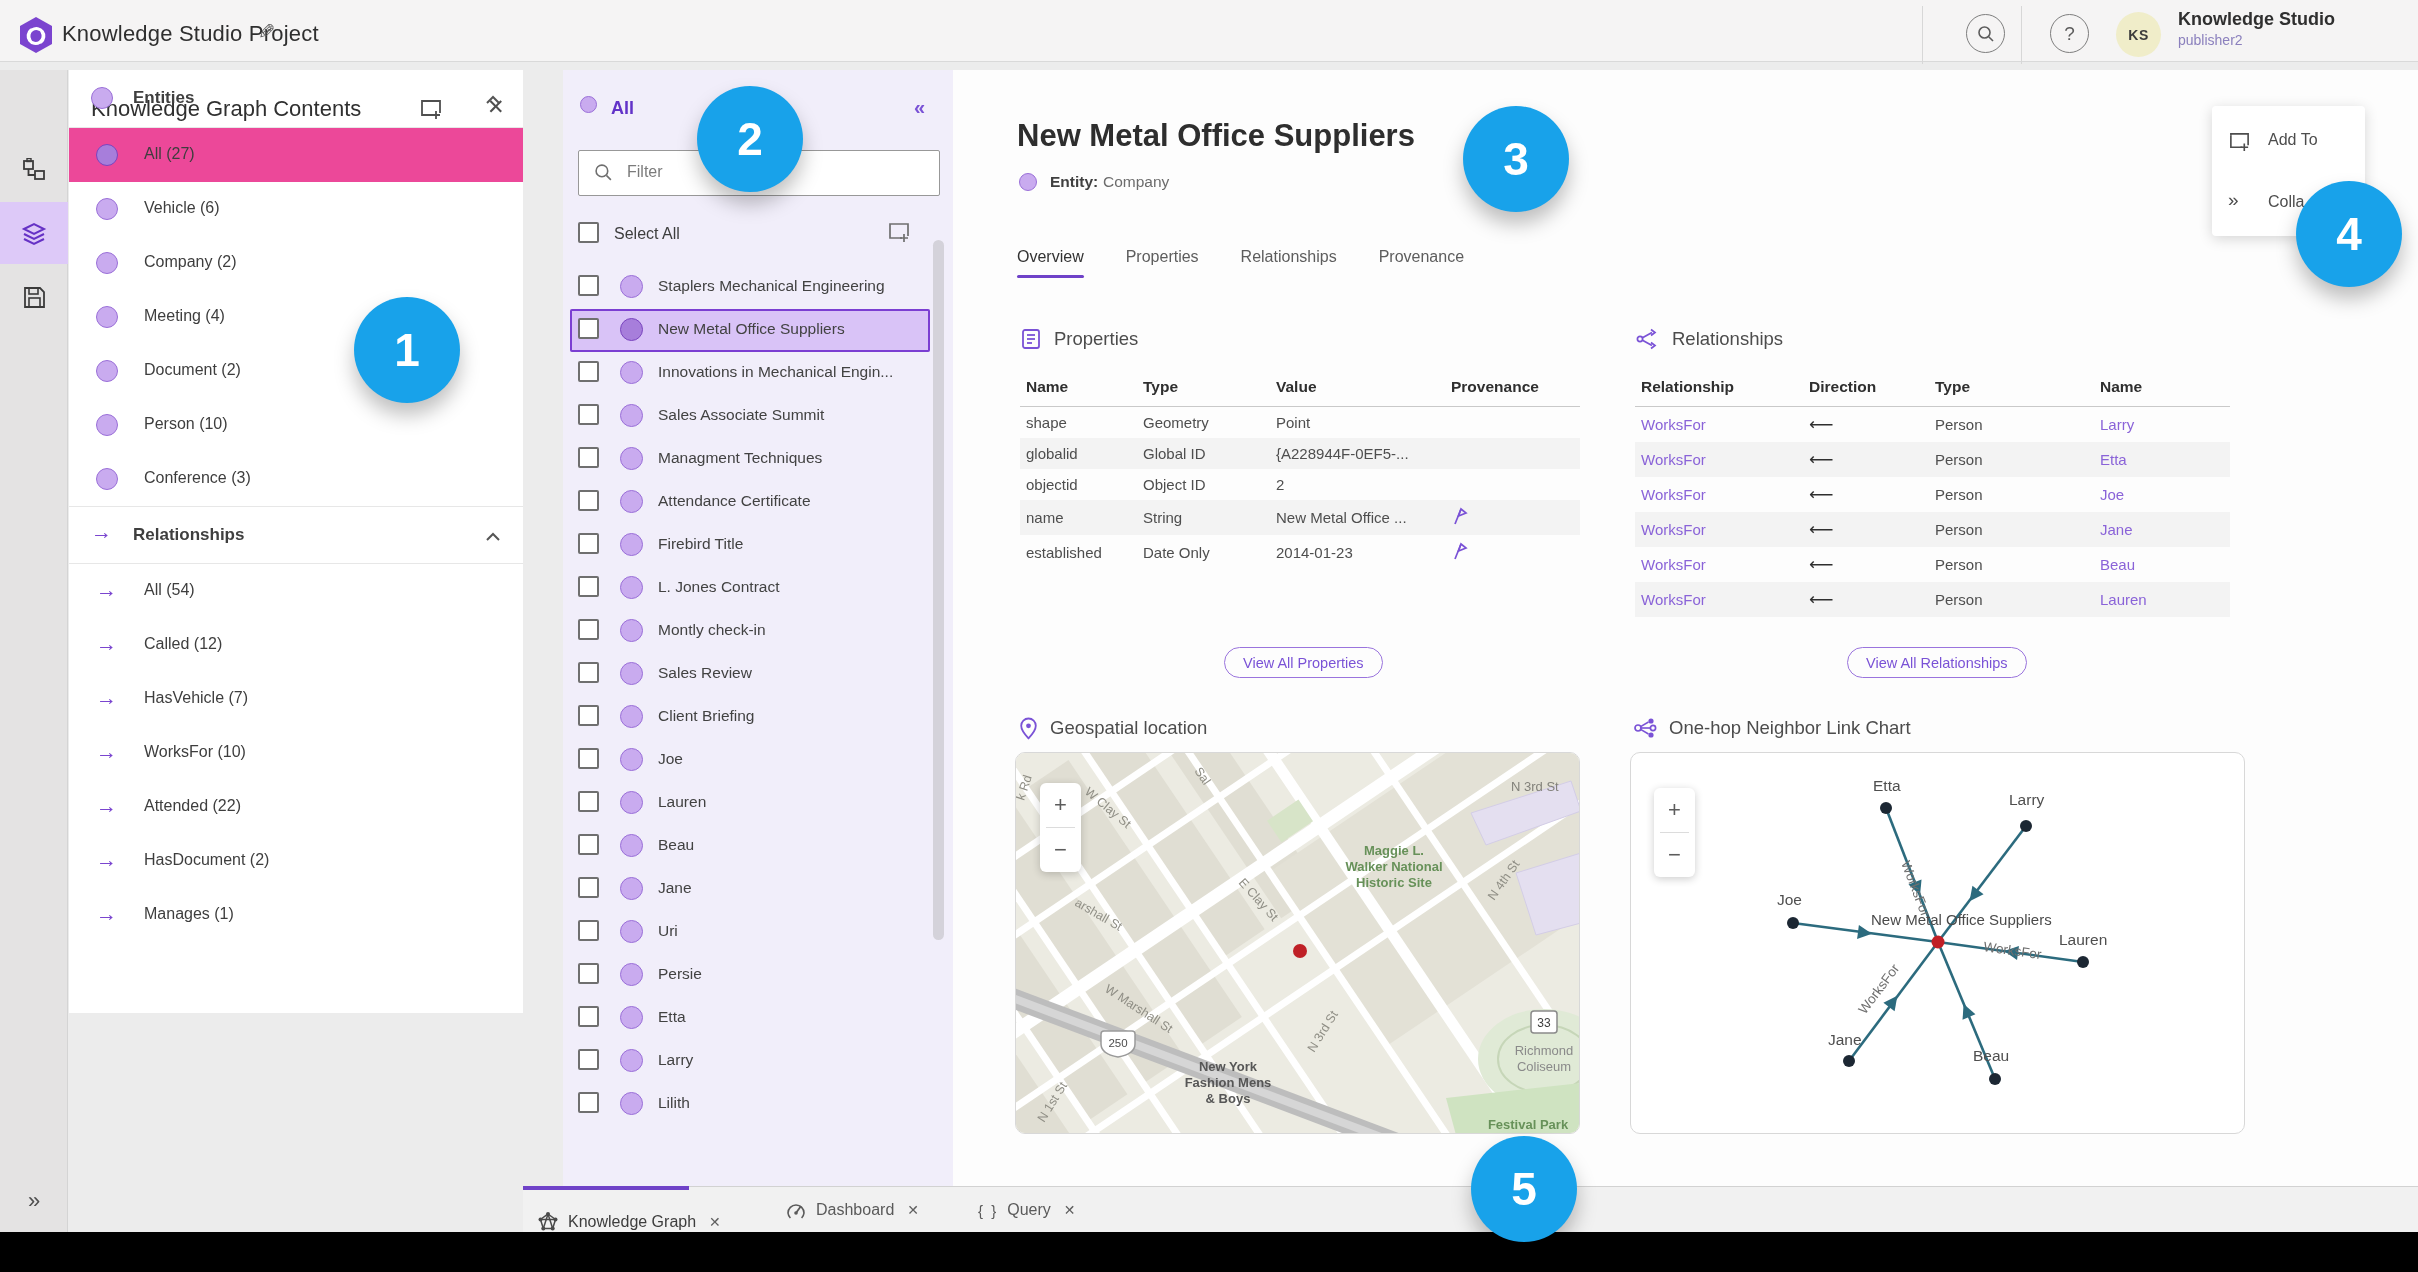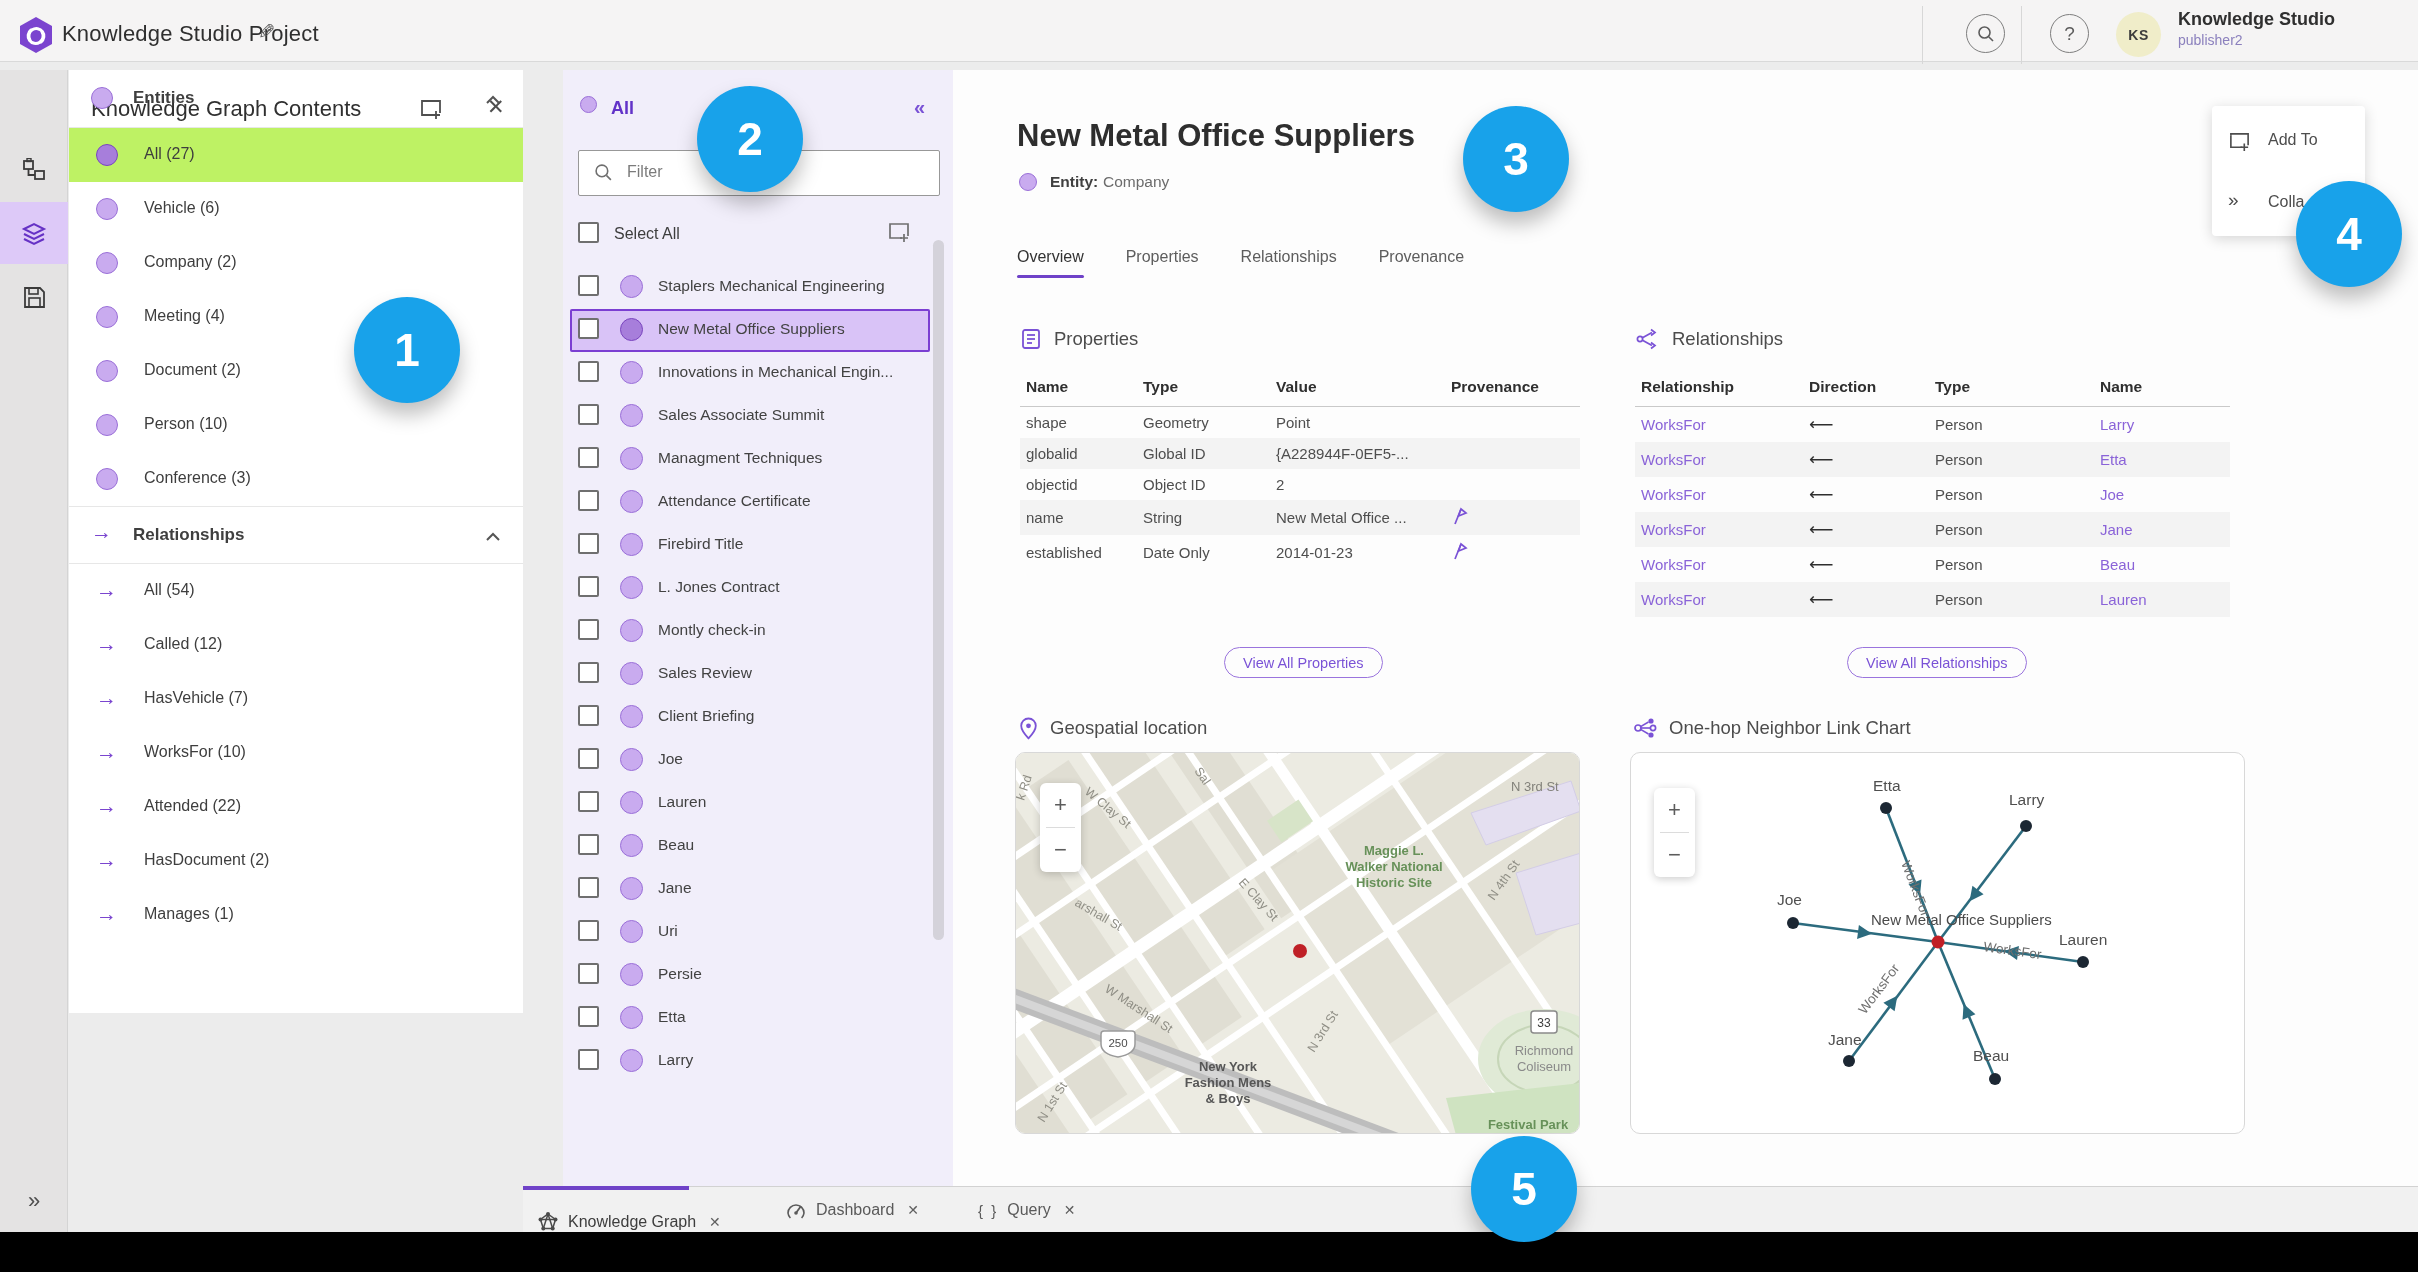--- a/index.html
+++ b/index.html
@@ -31,21 +31,21 @@
   .p1-add { position:absolute; left:350px; top:27px; color:#4f4f4f; cursor:pointer; }
   .p1-close { position:absolute; left:418px; top:25px; font-size:21px; color:#4f4f4f; cursor:pointer; }
   .group-header { position:relative; height:58px; border-bottom:1px solid #e7e7e7; cursor:pointer; }
   .group-header .glyph { position:absolute; left:22px; top:17px; }
   .group-header .glabel { position:absolute; left:64px; top:18px; font-size:17px; font-weight:600; color:#3f3f3f; }
   .group-header .caret { position:absolute; right:22px; top:21px; color:#555; }
   .p1-row { position:relative; height:54px; cursor:pointer; }
   .p1-row .dot { position:absolute; left:27px; top:16px; }
   .p1-row .arrow { position:absolute; left:27px; top:14px; font-size:21px; color:#7a45cf; }
   .p1-row .rlabel { position:absolute; left:75px; top:17px; font-size:16px; color:#3e3e3e; }
-  .p1-row.selected { background:#bef264; }
+  .p1-row.selected { background:#ec4899; }
 
   .ent-dot { width:22px; height:22px; border-radius:50%; background:#c9abef; border:1.6px solid #9a6fd8; display:inline-block; }
   .ent-dot.dark { background:#a77edb; border-color:#7a45bf; }
   .ent-dot.small { width:17px; height:17px; }
 
   
   .panel2 { position:absolute; left:545px; top:70px; width:390px; height:1116px; background:#f1eefa; z-index:5;margin-left:18px; }
   .p2-header-dot { position:absolute; left:17px; top:26px; }
   .p2-title { position:absolute; left:48px; top:28px; font-size:18px; font-weight:bold; color:#6233c8; }
   .p2-collapse { position:absolute; right:28px; top:26px; font-size:20px; font-weight:bold; color:#7a52d6; cursor:pointer; }
@@ -418,20 +418,25 @@
           <span class="dot"><span class="ent-dot" style="width:23px;height:23px;"></span></span>
           <span class="ilabel">Etta</span>
         </div>
 
         <div class="p2-item">
           <span class="cb"></span>
           <span class="dot"><span class="ent-dot" style="width:23px;height:23px;"></span></span>
           <span class="ilabel">Larry</span>
         </div>
 
+        <div class="p2-item">
+          <span class="cb"></span>
+          <span class="dot"><span class="ent-dot" style="width:23px;height:23px;"></span></span>
+          <span class="ilabel">Lilith</span>
+        </div>
       </div>
     <div class="p2-scroll"></div>
   </div>
 
   <div class="main">
     <div class="detail-title">New Metal Office Suppliers</div>
     <div class="entity-row">
       <span class="dot"><span class="ent-dot small" style="width:18px;height:18px;"></span></span>
       <span class="entity-label">Entity:</span>
       <span class="entity-type">Company</span>

